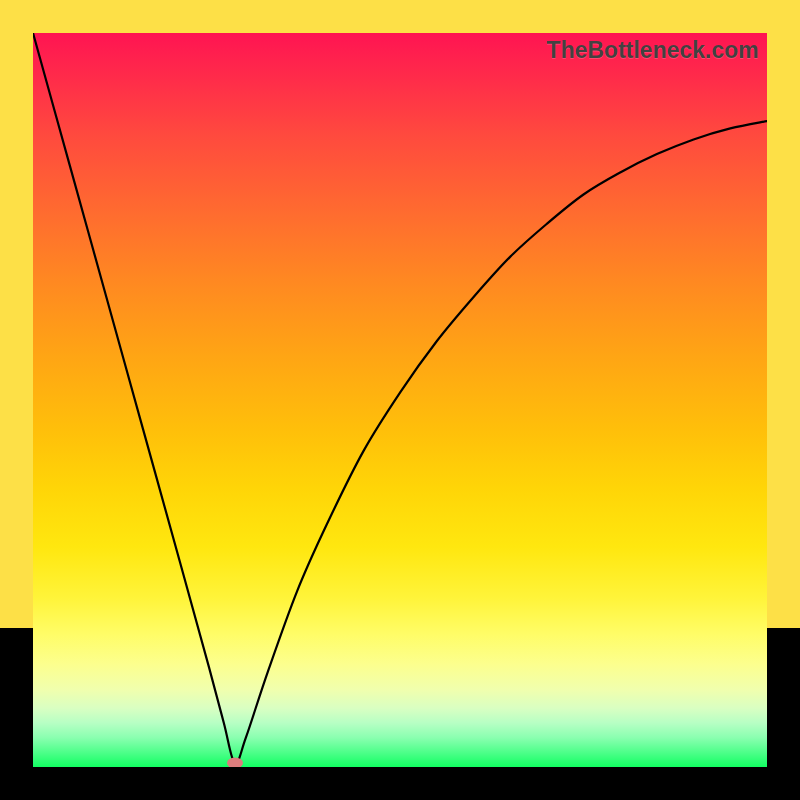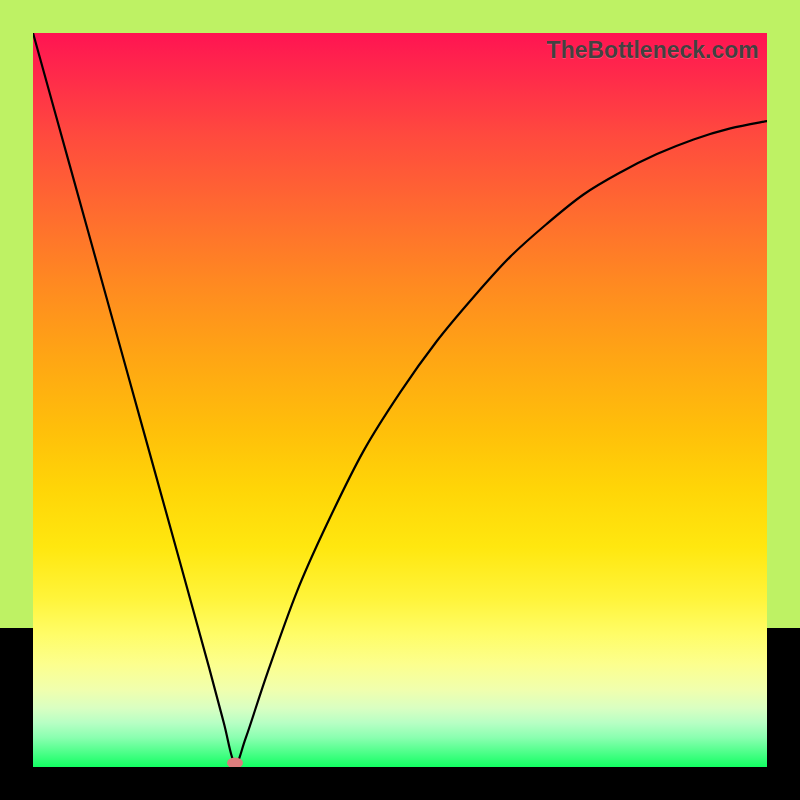--- a/index.html
+++ b/index.html
@@ -3,21 +3,21 @@
 <meta charset="utf-8">
 <style>
   * { margin: 0; padding: 0; box-sizing: border-box; }
   html, body { width: 800px; height: 800px; overflow: hidden; }
   body { background: #000; font-family: Arial, Helvetica, sans-serif; }
 
   .frame {
     position: absolute;
     top: 0; left: 0;
     width: 800px; height: 628px;
-    background: #bef264;
+    background: #fde047;
   }
 
   .plot {
     position: absolute;
     top: 33px;
     left: 33px;
     width: 734px;
     height: 734px;
     overflow: hidden;
   }

